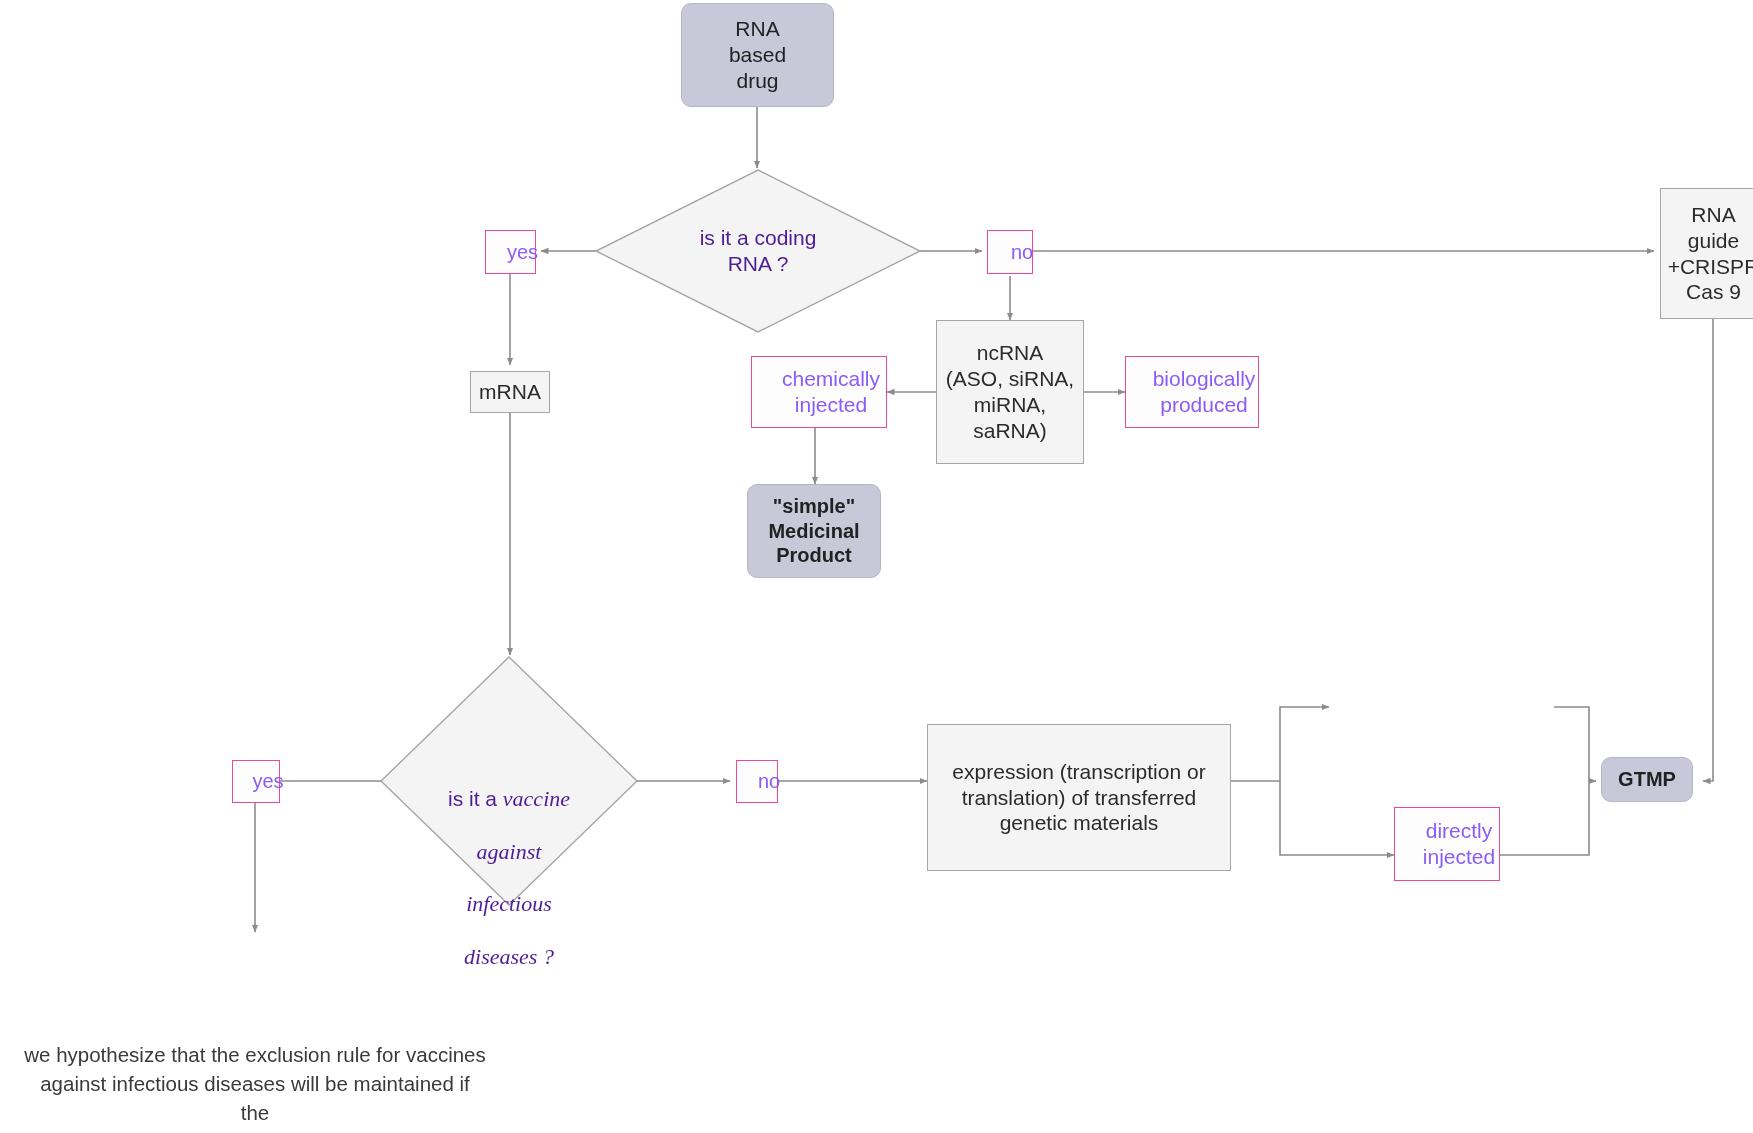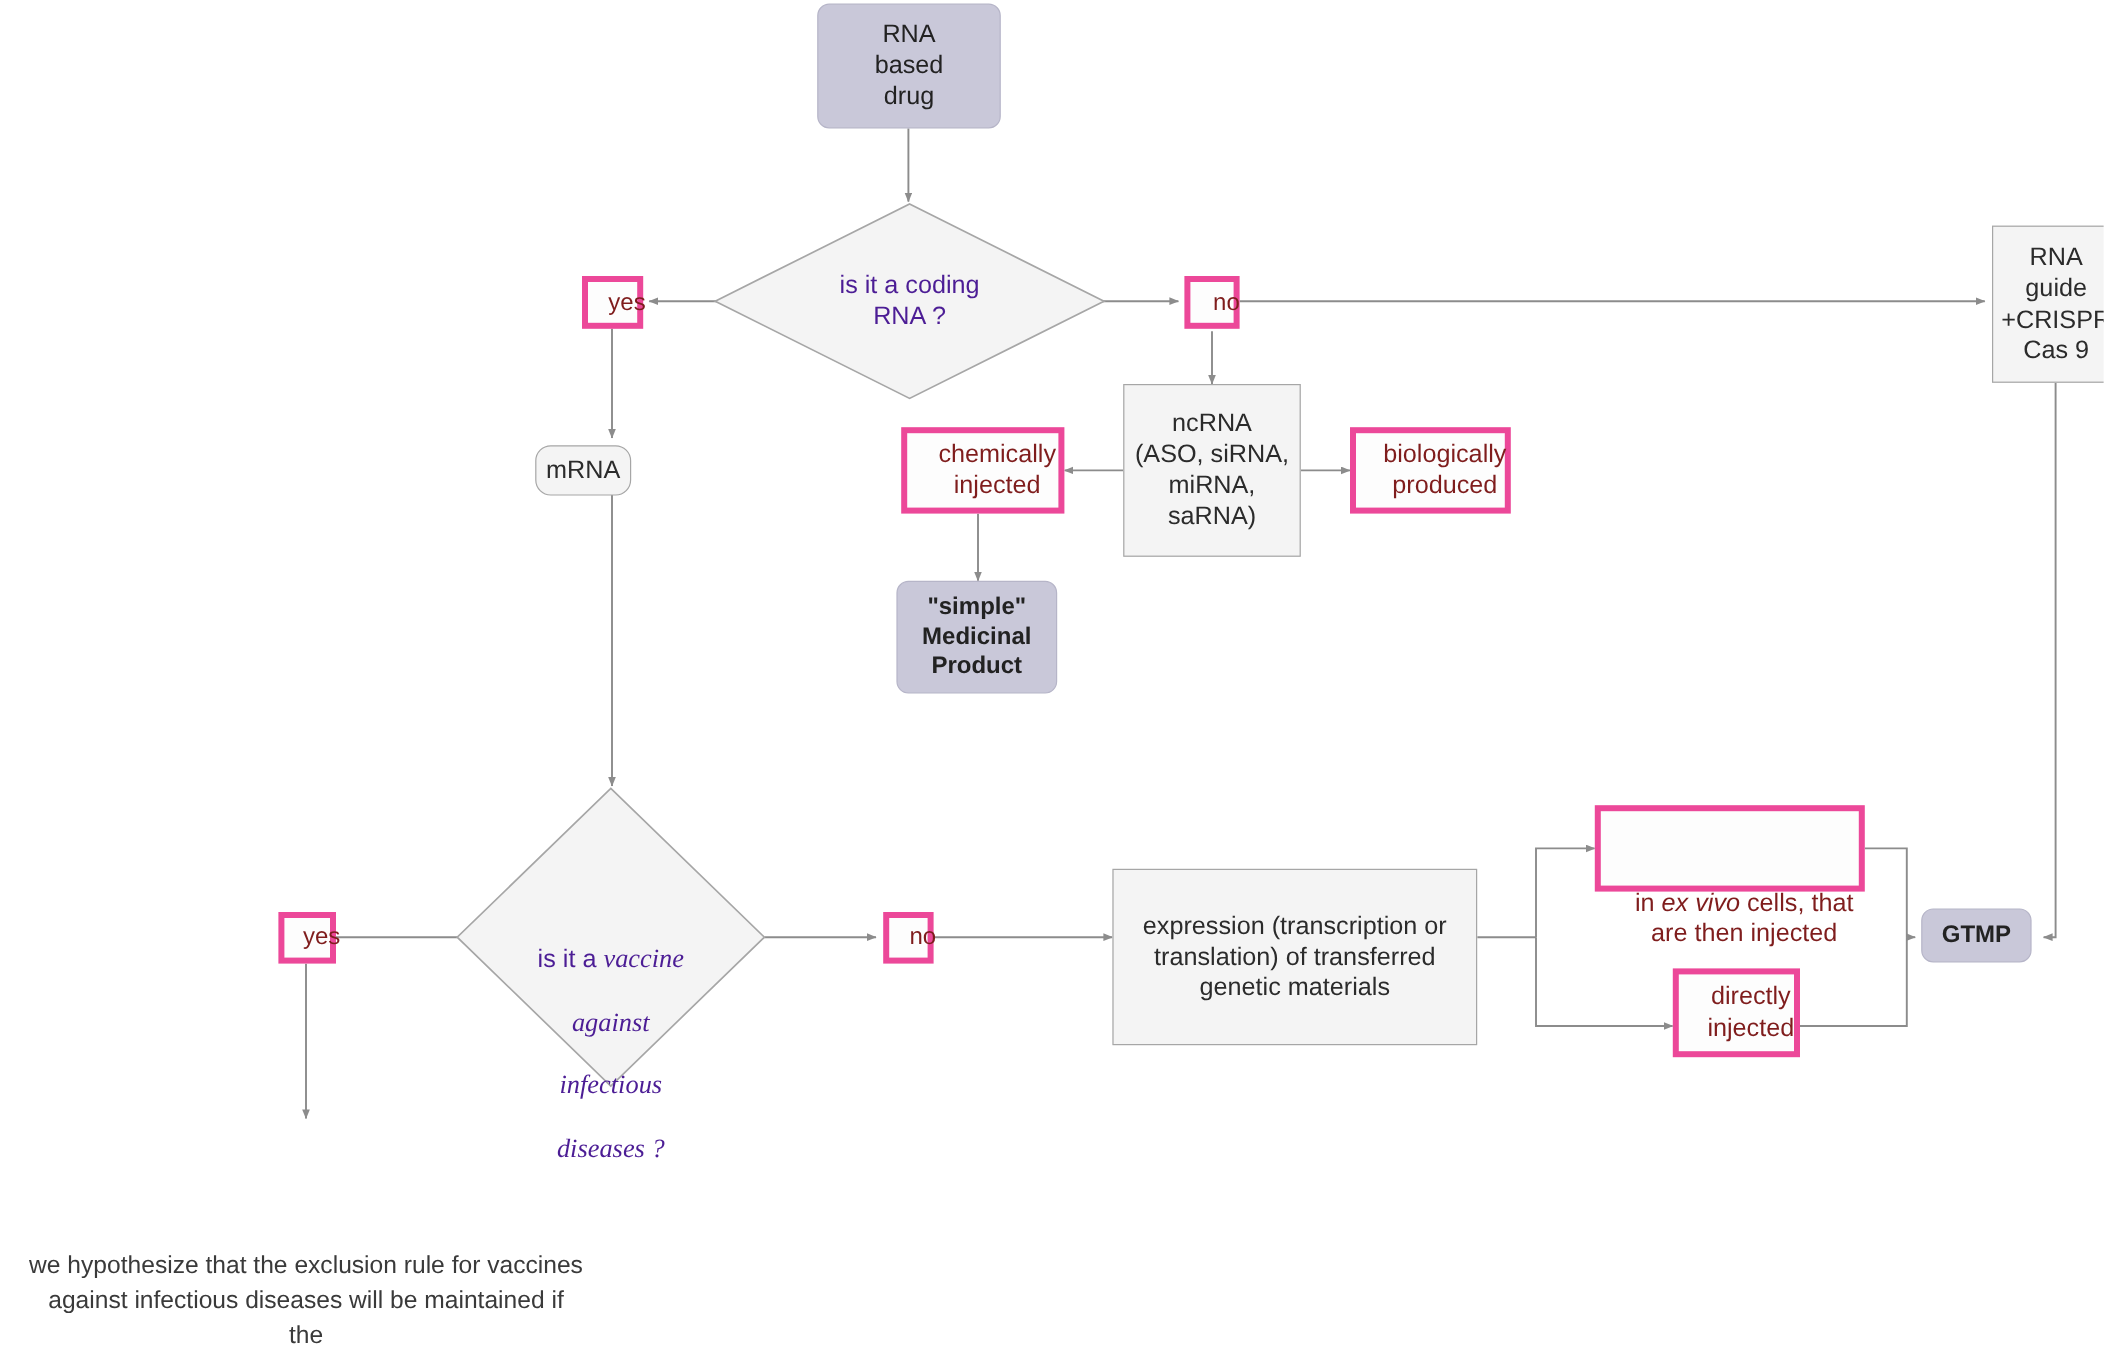--- a/index.html
+++ b/index.html
@@ -38,23 +38,23 @@
     white-space: pre-line;
   }
   .box {
     background: #f4f4f4;
     border: 1px solid #a6a6a6;
     font-size: 21px;
     color: #2b2b2b;
   }
   .box-white {
     background: #fdfdfd;
-    border: 5px solid #ec4899;
-    font-size: 21px;
-    color: #7f1d1d;
+    border: 1px solid #ec4899;
+    font-size: 21px;
+    color: #8b5cf6;
     padding-left: 24px;
   }
   .accent {
     background: #c9c8d9;
     border: 1px solid #b6b5c8;
     border-radius: 10px;
     font-size: 21px;
     color: #222222;
   }
   .accent-bold {
@@ -157,21 +157,21 @@
 based
 drug</div>
 
   <div class="diamond-text" style="left:572px; top:170px; width:324px; height:162px;">is it a coding
 RNA ?</div>
 
   <div class="node box-white label-tiny" style="left:461px; top:230px; width:51px; height:44px;">yes</div>
 
   <div class="node box-white label-tiny" style="left:963px; top:230px; width:46px; height:44px;">no</div>
 
-  <div class="node box" style="left:422px; top:371px; width:80px; height:42px;border-radius:13px;">mRNA</div>
+  <div class="node box" style="left:446px; top:371px; width:80px; height:42px;">mRNA</div>
 
   <div class="node box" style="left:912px; top:320px; width:148px; height:144px;">ncRNA
 (ASO, siRNA,
 miRNA,
 saRNA)</div>
 
   <div class="node box-white" style="left:727px; top:356px; width:136px; height:72px;">chemically
 injected</div>
 
   <div class="node box-white" style="left:1101px; top:356px; width:134px; height:72px;">biologically
@@ -196,26 +196,20 @@
   </div>
 
   <div class="node box-white label-tiny" style="left:208px; top:760px; width:48px; height:43px;">yes</div>
 
   <div class="node box-white label-tiny" style="left:712px; top:760px; width:42px; height:43px;">no</div>
 
   <div class="node box" style="left:903px; top:724px; width:304px; height:147px;">expression (transcription or
 translation) of transferred
 genetic materials</div>
 
-  <div class="node box-white" style="left:1305px; top:671px; width:225px; height:72px; display:block; padding-top:12px;">
-    <div style="text-align:center; font-size:21px; line-height:1.23;">
-      <span>in </span><span class="ital-sans">ex vivo</span><span style="white-space:pre-line;"> cells, that
-are then injected</span>
-    </div>
-  </div>
 
   <div class="node box-white" style="left:1370px; top:807px; width:106px; height:74px;">directly
 injected</div>
 
   <div class="node accent accent-bold" style="left:1577px; top:757px; width:92px; height:45px;">GTMP</div>
 
 
   <div class="caption" style="left:0px; top:1040px; width:462px;">we hypothesize that the exclusion rule for vaccines
 against infectious diseases will be maintained if the
 ICH guideline is integrated into the EU regulation</div>

